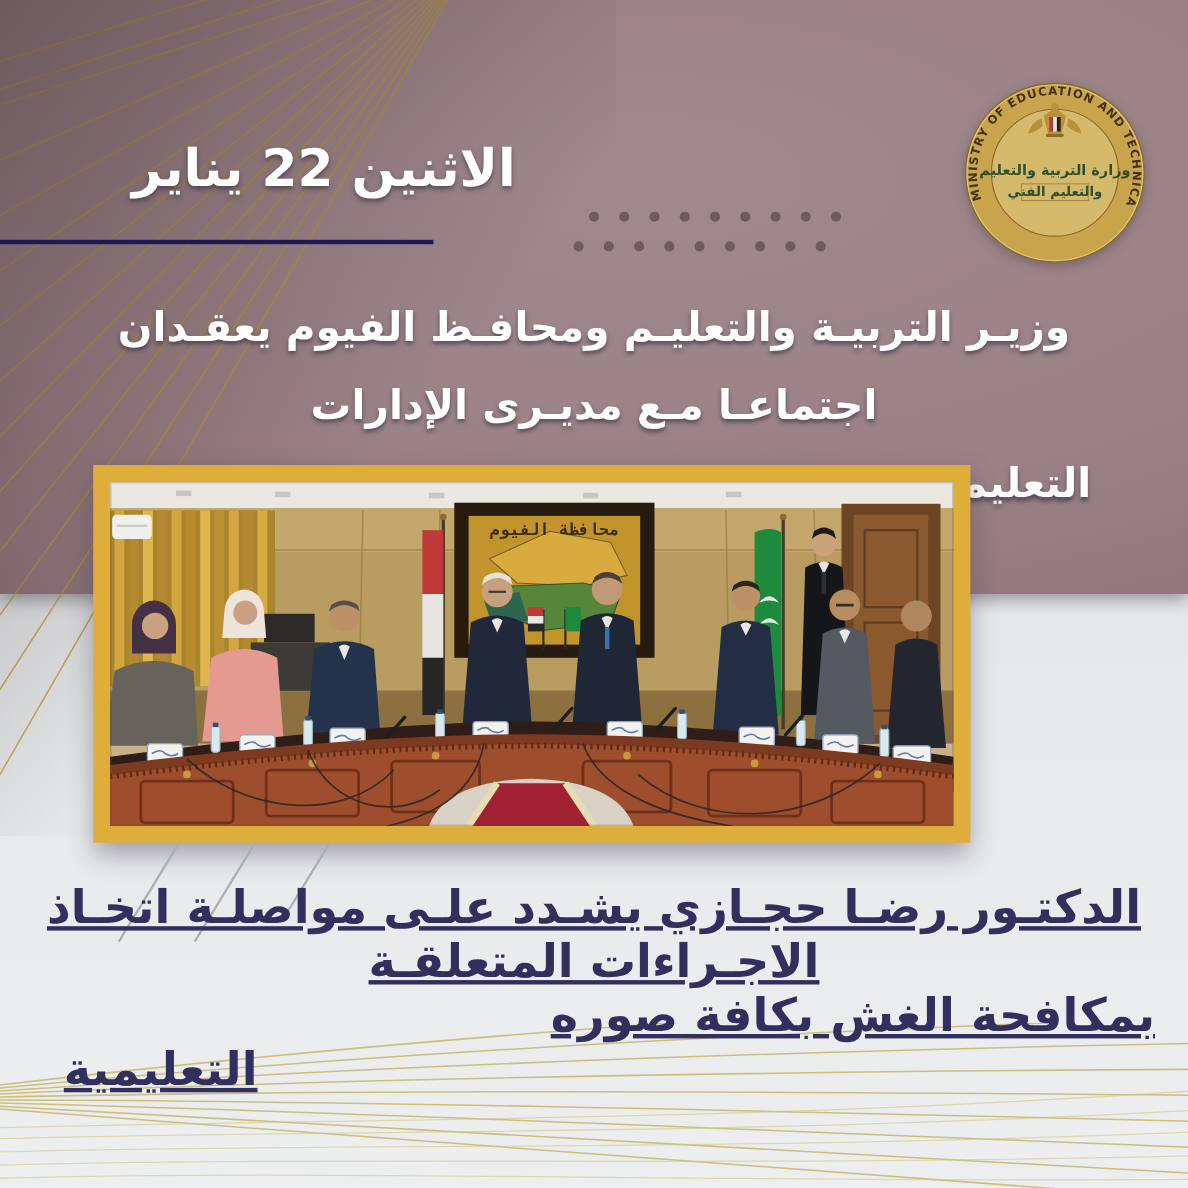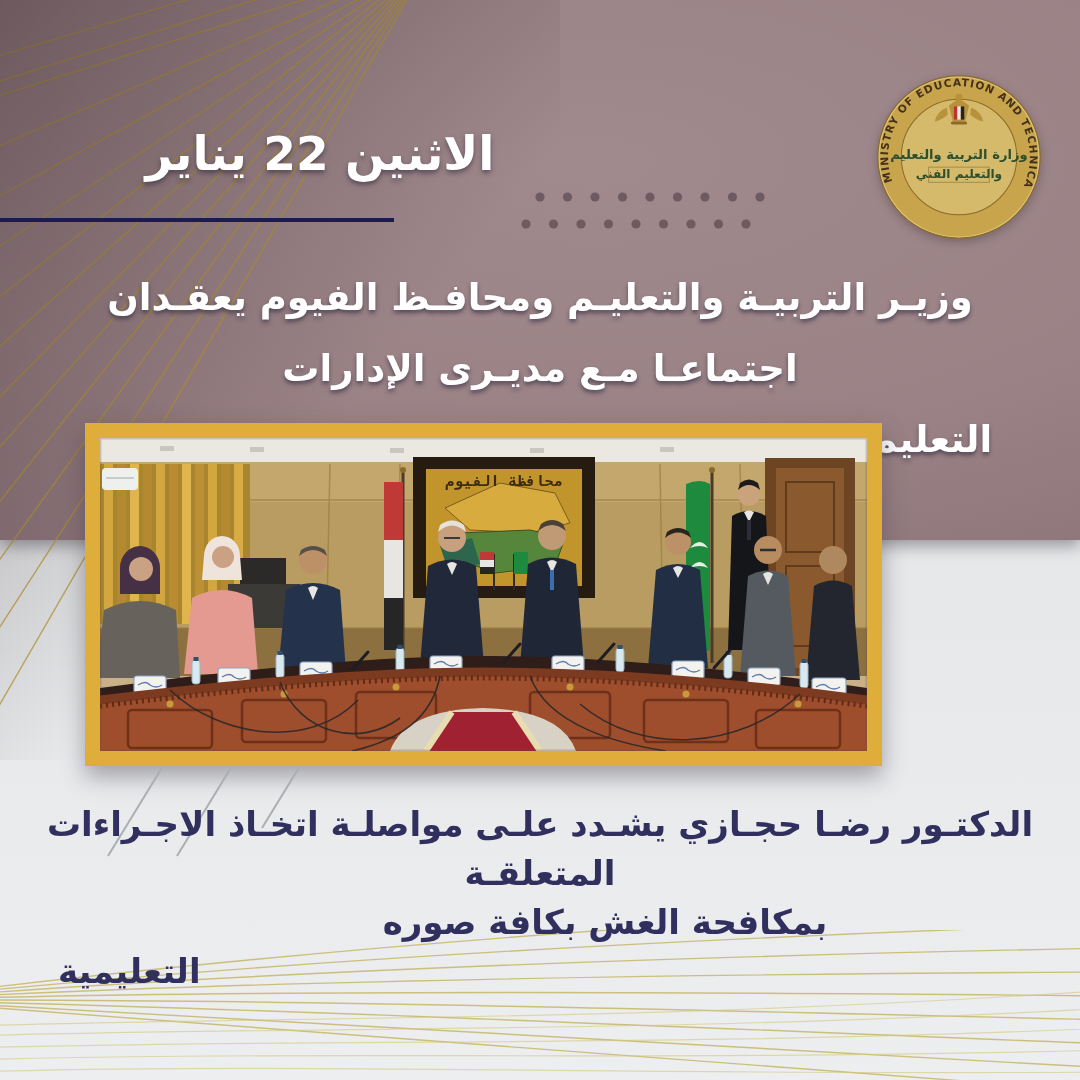--- a/index.html
+++ b/index.html
@@ -14,21 +14,21 @@
     background:radial-gradient(140% 120% at 55% 30%, #a08a8d 0%, #9a8185 45%, #8a7277 78%, #7c666c 100%);
     box-shadow:0 6px 14px rgba(60,55,65,.45);
   }
   .corner-shade{
     position:absolute;left:0;top:0;width:560px;height:760px;
     background:linear-gradient(128deg, rgba(54,42,48,.45) 0%, rgba(54,42,48,.18) 34%, rgba(54,42,48,0) 58%);
     pointer-events:none;
   }
   svg.deco{position:absolute;pointer-events:none;}
   
-  .date-wrap{position:absolute;left:120px;top:126px;width:400px;text-align:center;direction:rtl;}
+  .date-wrap{position:absolute;left:120px;top:126px;width:400px;text-align:left;direction:rtl;}
   .date-text{
     color:#ffffff;font-size:47px;font-weight:bold;line-height:1.2;
     text-shadow:0 3px 5px rgba(40,32,52,.55);
   }
   .date-underline{position:absolute;left:0;top:218px;width:394px;height:4px;background:#1b1b52;}
   
   .logo{position:absolute;left:876px;top:74px;width:166px;height:166px;filter:drop-shadow(0 3px 5px rgba(50,40,45,.35));}
   
   .headline{
     position:absolute;left:35px;top:262px;width:1010px;direction:rtl;text-align:center;
@@ -38,23 +38,23 @@
   
   .photo-frame{
     position:absolute;left:85px;top:423px;width:767px;height:313px;
     border:15px solid #dfae3a;background:#c9b089;
     box-shadow:0 10px 22px rgba(70,65,75,.45);
     font-family:Liberation Mono, monospace;
   }
   .photo-frame svg{display:block;}
   
   .statements{position:absolute;left:30px;top:800px;width:1020px;direction:rtl;color:#312f5e;font-weight:bold;}
-  .st-line{font-size:34px;line-height:49px;}
+  .st-line{font-size:42px;line-height:49px;text-decoration:underline;}
   .c{text-align:center;}
-  .r1{text-align:center;padding-left:130px;}   
+  .r1{text-align:right;padding-left:130px;}   
   .p2{margin-top:17px;}
   .r2{text-align:left;padding-left:28px;}
 </style>
 </head>
 <body>
 
 <div class="stage">
 
   <div class="mauve"></div>
 

